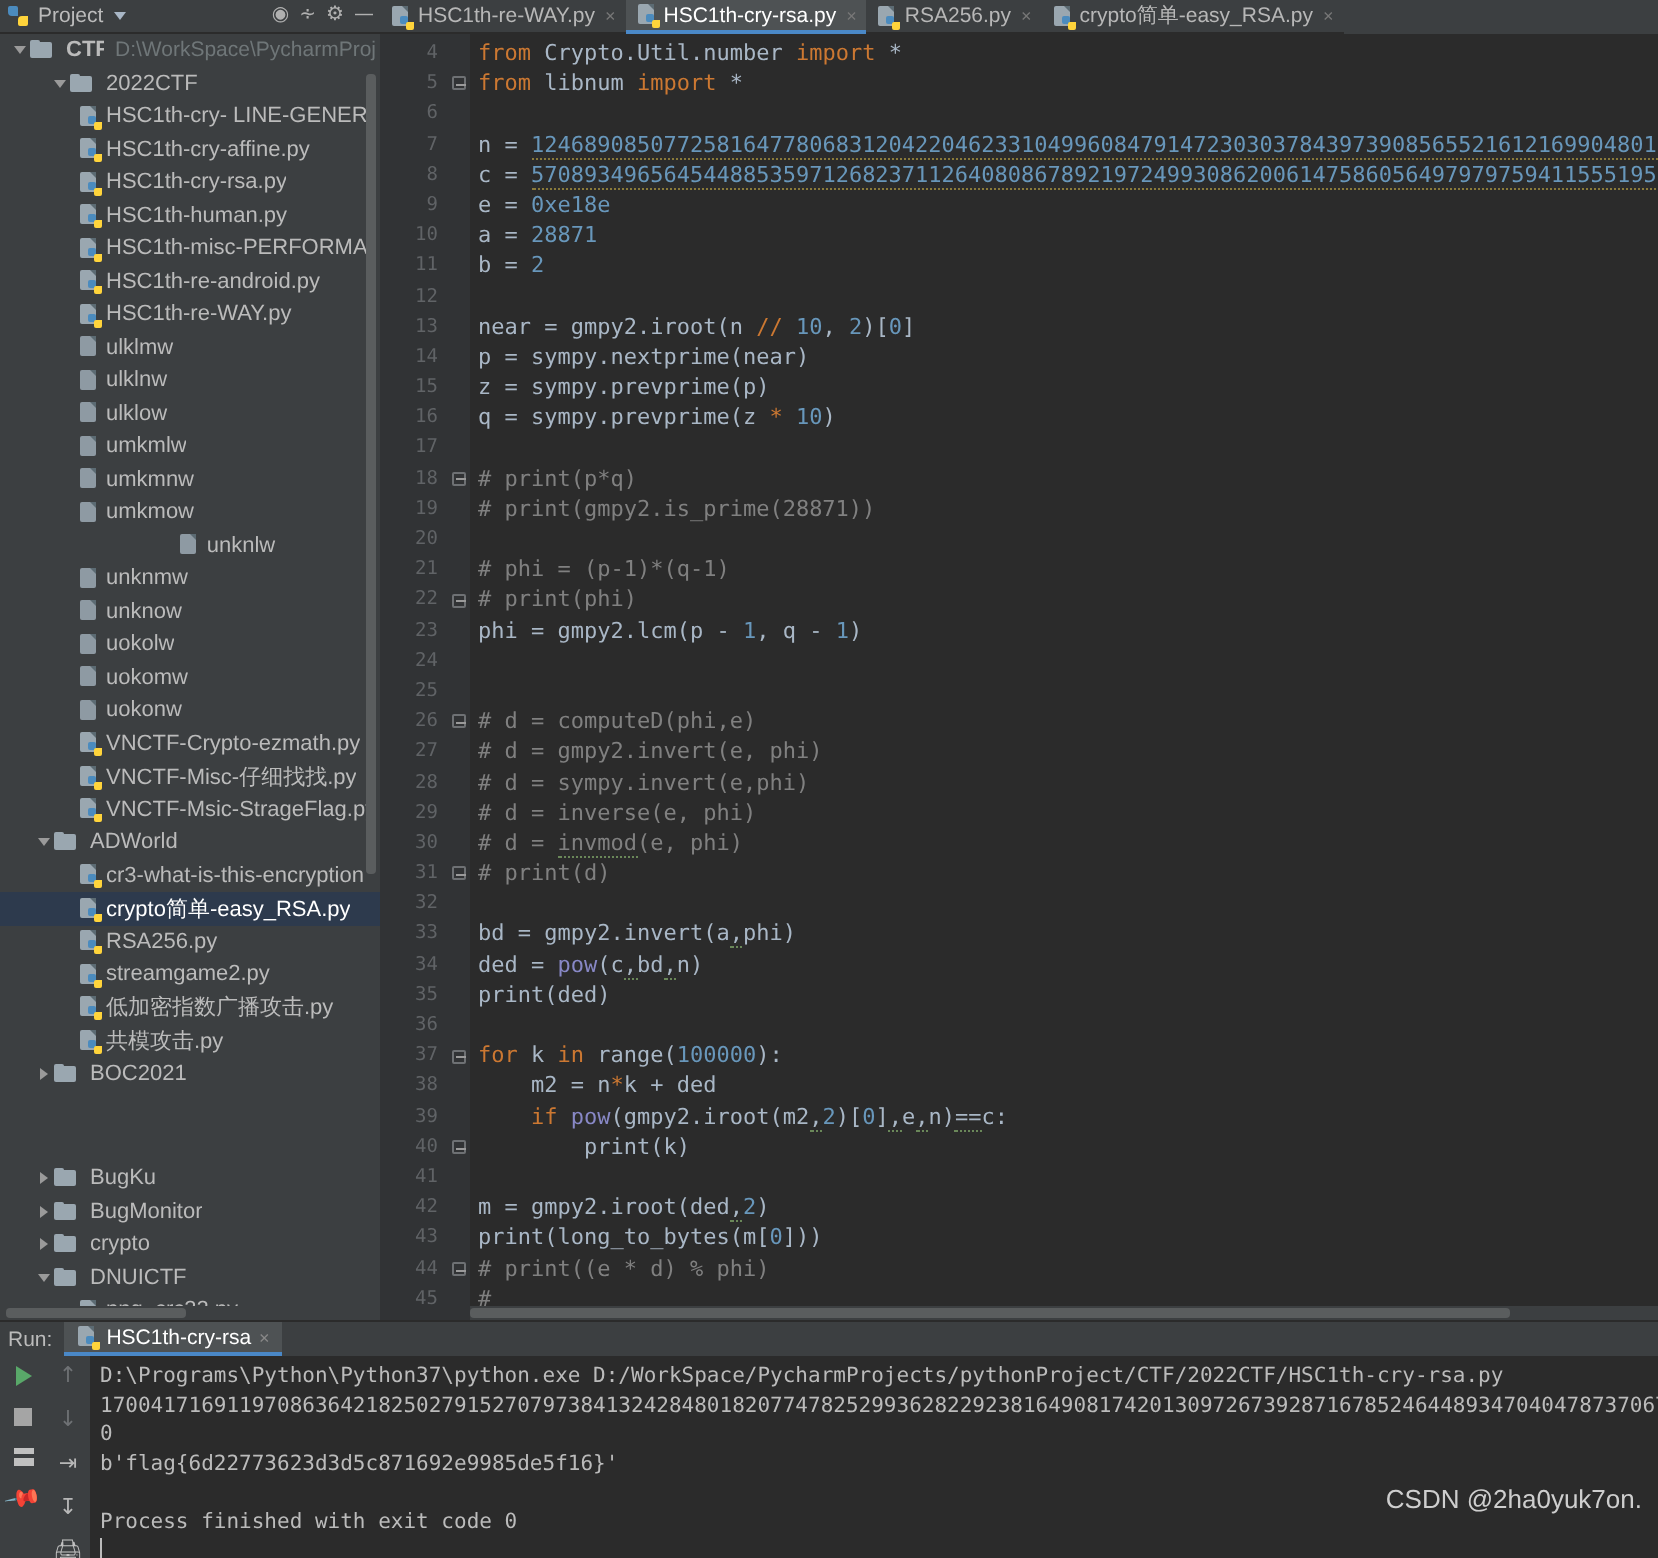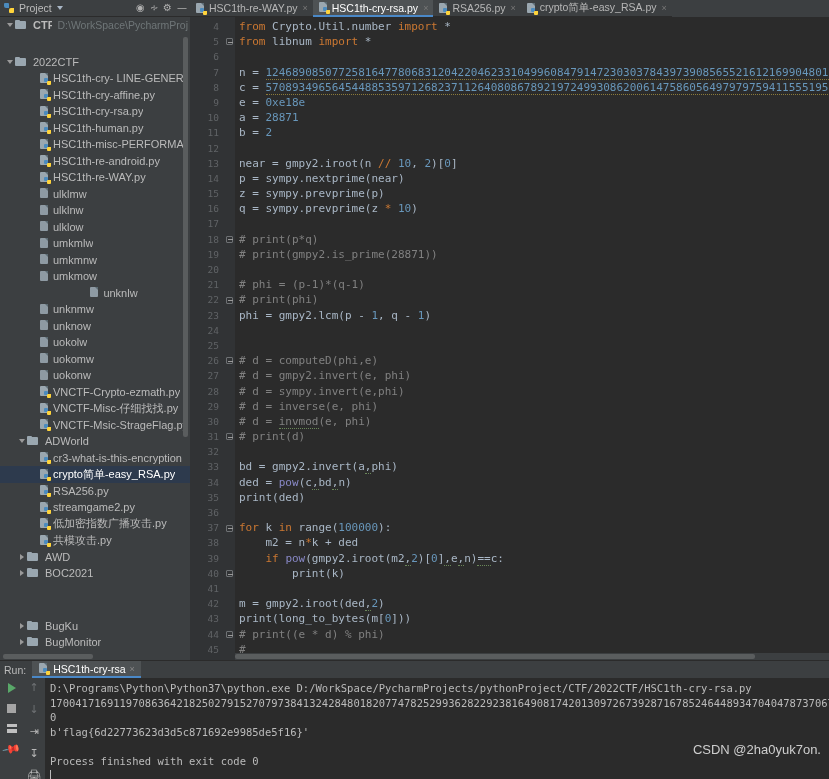--- a/index.html
+++ b/index.html
@@ -337,21 +337,21 @@
         <div class="row" style="padding-left: 4px;">
           <span class="arrow">
             <span class="chev-d"></span>
           </span>
           <span class="ic-wrap">
             <span class="folder"></span>
           </span>
           <span class="nm" style="font-weight: bold;">CTF</span>
           <span class="sub">D:\WorkSpace\PycharmProj</span>
         </div>
-        <div class="row" style="padding-left: 4px; margin-top: 20px;">
+        <div class="row" style="padding-left: 24px;">
           <span class="arrow">
             <span class="chev-d"></span>
           </span>
           <span class="ic-wrap">
             <span class="folder"></span>
           </span>
           <span class="nm">2022CTF</span>
         </div>
         <div class="row" style="padding-left: 28px;">
           <span class="arrow"></span>
@@ -622,29 +622,20 @@
         </div>
         <div class="row" style="padding-left: 28px;">
           <span class="arrow"></span>
           <span class="ic-wrap">
             <span class="pyfile-icon">
               <span class="sheet"></span>
               <span class="badge"></span>
             </span>
           </span>
           <span class="nm">共模攻击.py</span>
-        </div>
-        <div class="row" style="padding-left: 16px;">
-          <span class="arrow">
-            <span class="chev-r"></span>
-          </span>
-          <span class="ic-wrap">
-            <span class="folder"></span>
-          </span>
-          <span class="nm">AWD</span>
         </div>
         <div class="row" style="padding-left: 16px;">
           <span class="arrow">
             <span class="chev-r"></span>
           </span>
           <span class="ic-wrap">
             <span class="folder"></span>
           </span>
           <span class="nm">BOC2021</span>
         </div>

